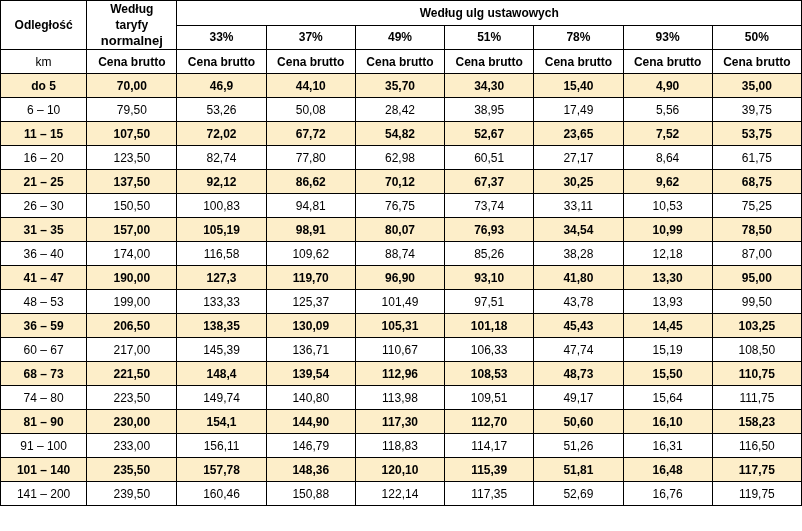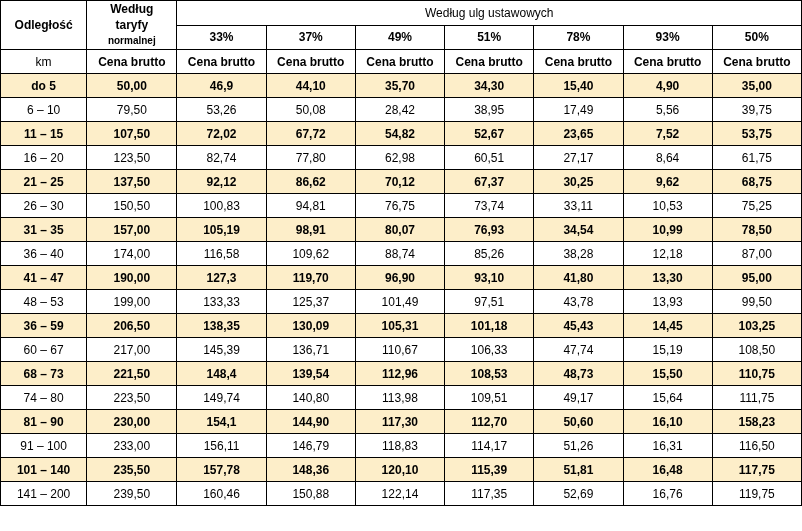--- a/index.html
+++ b/index.html
@@ -35,24 +35,24 @@
   
   .h-dist {
     font-size: 13px;
     font-weight: bold;
   }
   .h-norm {
     font-size: 13px;
     font-weight: bold;
     line-height: 16px;
   }
-  .h-norm .l3 { font-size: 10px; }
+  .h-norm .l3 { font-size: 13px; }
   .h-group {
     font-size: 14px;
-    font-weight: normal;
+    font-weight: bold;
   }
   .h-pct {
     font-size: 15px;
     font-weight: bold;
   }
   .h-km {
     font-size: 13px;
     font-weight: normal;
   }
   .h-price {
@@ -110,21 +110,21 @@
       <th class="h-price">Cena brutto</th>
       <th class="h-price">Cena brutto</th>
       <th class="h-price">Cena brutto</th>
       <th class="h-price">Cena brutto</th>
       <th class="h-price">Cena brutto</th>
     </tr>
   </thead>
   <tbody>
     <tr class="odd">
       <td class="dist">do 5</td>
-      <td class="val">50,00</td>
+      <td class="val">70,00</td>
       <td class="val">46,9</td>
       <td class="val">44,10</td>
       <td class="val">35,70</td>
       <td class="val">34,30</td>
       <td class="val">15,40</td>
       <td class="val">4,90</td>
       <td class="val">35,00</td>
     </tr>
     <tr class="even">
       <td class="dist">6 – 10</td>

